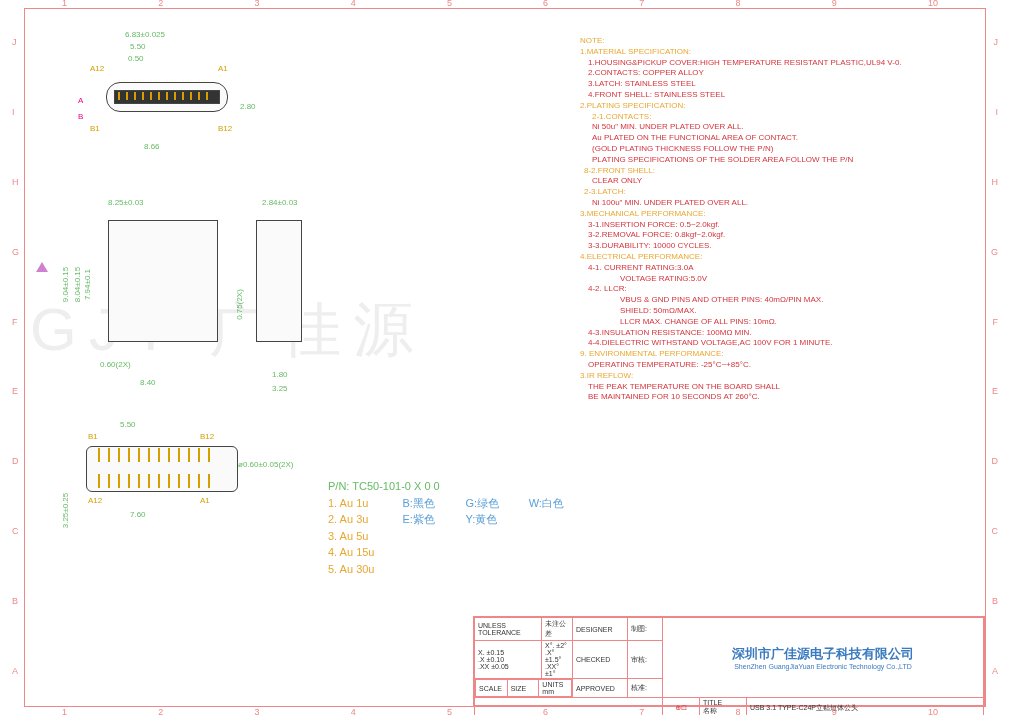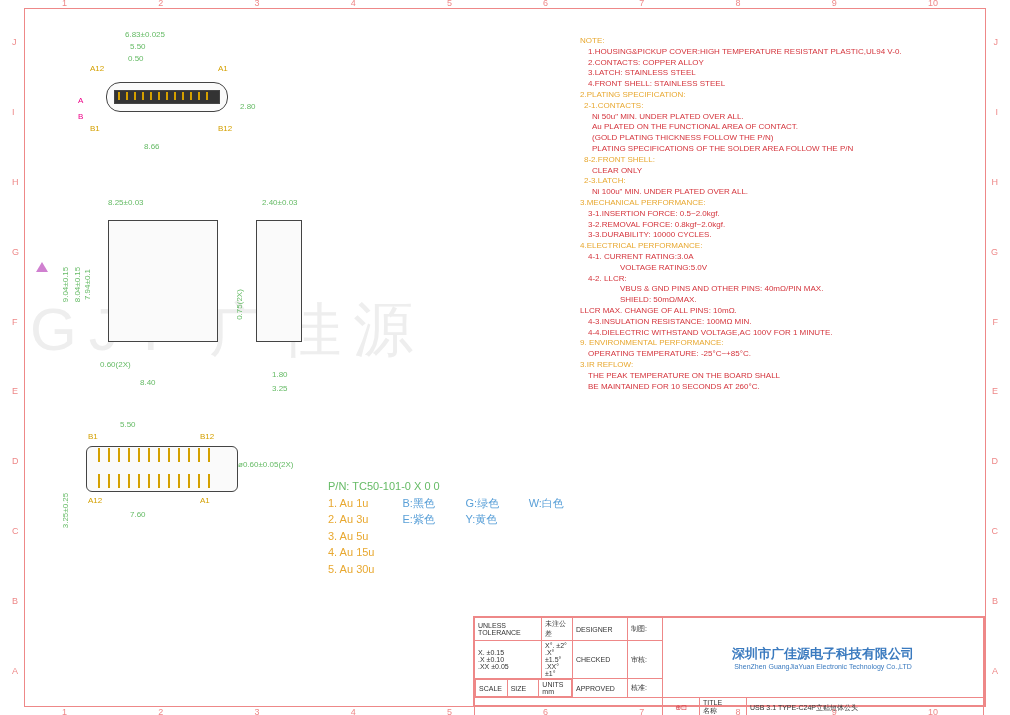--- a/index.html
+++ b/index.html
@@ -62,21 +62,21 @@
   <div class="dim" style="left:78px;top:96px;color:#e08">A</div>
   <div class="dim" style="left:90px;top:124px;color:#d4a000">B1</div>
   <div class="dim" style="left:218px;top:124px;color:#d4a000">B12</div>
   <div class="dim" style="left:78px;top:112px;color:#e08">B</div>
 
   <div class="view" style="left:96px;top:210px;width:220px;height:170px">
     <div class="part" style="left:12px;top:10px;width:108px;height:120px"></div>
     <div class="part" style="left:160px;top:10px;width:44px;height:120px"></div>
   </div>
   <div class="dim" style="left:108px;top:198px">8.25±0.03</div>
-  <div class="dim" style="left:262px;top:198px">2.40±0.03</div>
+  <div class="dim" style="left:262px;top:198px">2.84±0.03</div>
   <div class="dim" style="left:48px;top:280px;transform:rotate(-90deg)">9.04±0.15</div>
   <div class="dim" style="left:60px;top:280px;transform:rotate(-90deg)">8.04±0.15</div>
   <div class="dim" style="left:72px;top:280px;transform:rotate(-90deg)">7.94±0.1</div>
   <div class="dim" style="left:100px;top:360px">0.60(2X)</div>
   <div class="dim" style="left:140px;top:378px">8.40</div>
   <div class="dim" style="left:224px;top:300px;transform:rotate(-90deg)">0.75(2X)</div>
   <div class="dim" style="left:272px;top:370px">1.80</div>
   <div class="dim" style="left:272px;top:384px">3.25</div>
   <div class="tri" style="left:36px;top:262px"></div>
 
@@ -111,45 +111,46 @@
   <div class="dim" style="left:238px;top:460px">ø0.60±0.05(2X)</div>
   <div class="dim" style="left:130px;top:510px">7.60</div>
   <div class="dim" style="left:48px;top:506px;transform:rotate(-90deg)">3.25±0.25</div>
   <div class="dim" style="left:88px;top:432px;color:#d4a000">B1</div>
   <div class="dim" style="left:200px;top:432px;color:#d4a000">B12</div>
   <div class="dim" style="left:88px;top:496px;color:#d4a000">A12</div>
   <div class="dim" style="left:200px;top:496px;color:#d4a000">A1</div>
 
   <div class="notes">
     <div class="h">NOTE:</div>
+    <div class="h">1.MATERIAL SPECIFICATION:</div>
     <div class="r" style="margin-left:8px">1.HOUSING&amp;PICKUP COVER:HIGH TEMPERATURE RESISTANT PLASTIC,UL94 V-0.</div>
     <div class="r" style="margin-left:8px">2.CONTACTS: COPPER ALLOY</div>
     <div class="r" style="margin-left:8px">3.LATCH: STAINLESS STEEL</div>
     <div class="r" style="margin-left:8px">4.FRONT SHELL: STAINLESS STEEL</div>
     <div class="h">2.PLATING SPECIFICATION:</div>
-    <div class="h" style="margin-left:4px">2-1.CONTACTS:</div>
+    <div class="h" style="margin-left:12px">2-1.CONTACTS:</div>
     <div class="r" style="margin-left:12px">Ni 50u" MIN. UNDER PLATED OVER ALL.</div>
     <div class="r" style="margin-left:12px">Au PLATED ON THE FUNCTIONAL AREA OF CONTACT.</div>
     <div class="r" style="margin-left:12px">(GOLD PLATING THICKNESS FOLLOW THE P/N)</div>
     <div class="r" style="margin-left:12px">PLATING SPECIFICATIONS OF THE SOLDER AREA FOLLOW THE P/N</div>
     <div class="h" style="margin-left:4px">8-2.FRONT SHELL:</div>
     <div class="r" style="margin-left:12px">CLEAR ONLY</div>
     <div class="h" style="margin-left:4px">2-3.LATCH:</div>
     <div class="r" style="margin-left:12px">Ni 100u" MIN. UNDER PLATED OVER ALL.</div>
     <div class="h">3.MECHANICAL PERFORMANCE:</div>
     <div class="r" style="margin-left:8px">3-1.INSERTION FORCE: 0.5~2.0kgf.</div>
     <div class="r" style="margin-left:8px">3-2.REMOVAL FORCE: 0.8kgf~2.0kgf.</div>
     <div class="r" style="margin-left:8px">3-3.DURABILITY: 10000 CYCLES.</div>
     <div class="h">4.ELECTRICAL PERFORMANCE:</div>
     <div class="r" style="margin-left:8px">4-1. CURRENT RATING:3.0A</div>
     <div class="r" style="margin-left:40px">VOLTAGE RATING:5.0V</div>
     <div class="r" style="margin-left:8px">4-2. LLCR:</div>
     <div class="r" style="margin-left:40px">VBUS &amp; GND PINS AND OTHER PINS: 40mΩ/PIN MAX.</div>
     <div class="r" style="margin-left:40px">SHIELD: 50mΩ/MAX.</div>
-    <div class="r" style="">LLCR MAX. CHANGE OF ALL PINS: 10mΩ.</div>
+    <div class="r" style="margin-left:40px">LLCR MAX. CHANGE OF ALL PINS: 10mΩ.</div>
     <div class="r" style="margin-left:8px">4-3.INSULATION RESISTANCE: 100MΩ MIN.</div>
     <div class="r" style="margin-left:8px">4-4.DIELECTRIC WITHSTAND VOLTAGE,AC 100V FOR 1 MINUTE.</div>
     <div class="h">9. ENVIRONMENTAL PERFORMANCE:</div>
     <div class="r" style="margin-left:8px">OPERATING TEMPERATURE: -25°C~+85°C.</div>
     <div class="h">3.IR REFLOW:</div>
     <div class="r" style="margin-left:8px">THE PEAK TEMPERATURE ON THE BOARD SHALL</div>
     <div class="r" style="margin-left:8px">BE MAINTAINED FOR 10 SECONDS AT 260°C.</div>
   </div>
 
   <div class="pn-block">

